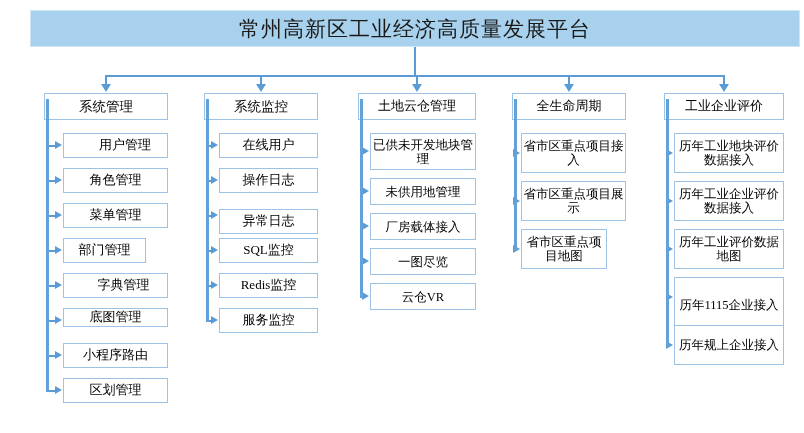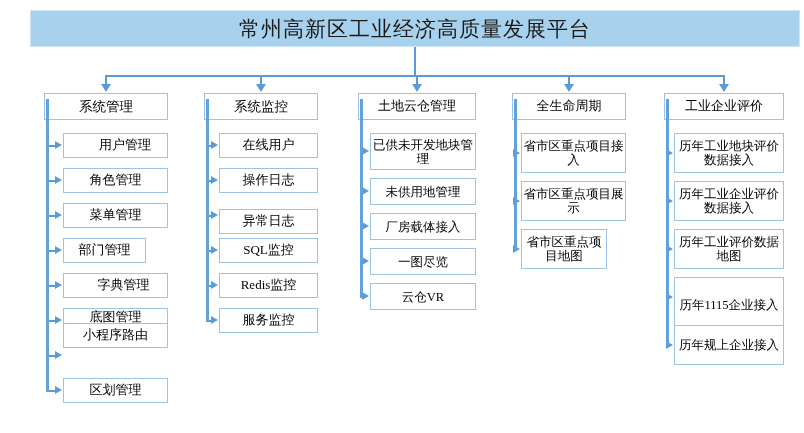--- a/index.html
+++ b/index.html
@@ -97,21 +97,21 @@
       <div class="hline" style="left: 46px; top: 214.5px; width: 10px;"></div>
       <div class="node " style="left: 63px; top: 238px; width: 83px; height: 25px; font-size: 13px;">部门管理</div>
       <div class="arrow-right" style="left: 55px; top: 246px;"></div>
       <div class="hline" style="left: 46px; top: 249.5px; width: 10px;"></div>
       <div class="node " style="left: 63px; top: 273px; width: 105px; height: 25px; font-size: 13px; padding-left: 16px;">字典管理</div>
       <div class="arrow-right" style="left: 55px; top: 281px;"></div>
       <div class="hline" style="left: 46px; top: 284.5px; width: 10px;"></div>
       <div class="node " style="left: 63px; top: 308px; width: 105px; height: 19px; font-size: 13px;">底图管理</div>
       <div class="arrow-right" style="left: 55px; top: 316px;"></div>
       <div class="hline" style="left: 46px; top: 319.5px; width: 10px;"></div>
-      <div class="node " style="left: 63px; top: 323px; width: 105px; height: 25px; font-size: 13px;">小程序路由</div>
+      <div class="node " style="left: 63px; top: 343px; width: 105px; height: 25px; font-size: 13px;">小程序路由</div>
       <div class="arrow-right" style="left: 55px; top: 351px;"></div>
       <div class="hline" style="left: 46px; top: 354.5px; width: 10px;"></div>
       <div class="node " style="left: 63px; top: 378px; width: 105px; height: 25px; font-size: 13px;">区划管理</div>
       <div class="arrow-right" style="left: 55px; top: 386px;"></div>
       <div class="hline" style="left: 46px; top: 389.5px; width: 10px;"></div>
       <div class="spine" style="left: 46px; top: 99px; height: 292.5px;"></div>
       <div class="node head " style="left: 204px; top: 93px; width: 114px; height: 27px; font-size: 13.5px;">系统监控</div>
       <div class="node " style="left: 219px; top: 133px; width: 99px; height: 25px; font-size: 13px;">在线用户</div>
       <div class="arrow-right" style="left: 211px; top: 141px;"></div>
       <div class="hline" style="left: 206px; top: 144.5px; width: 6px;"></div>

